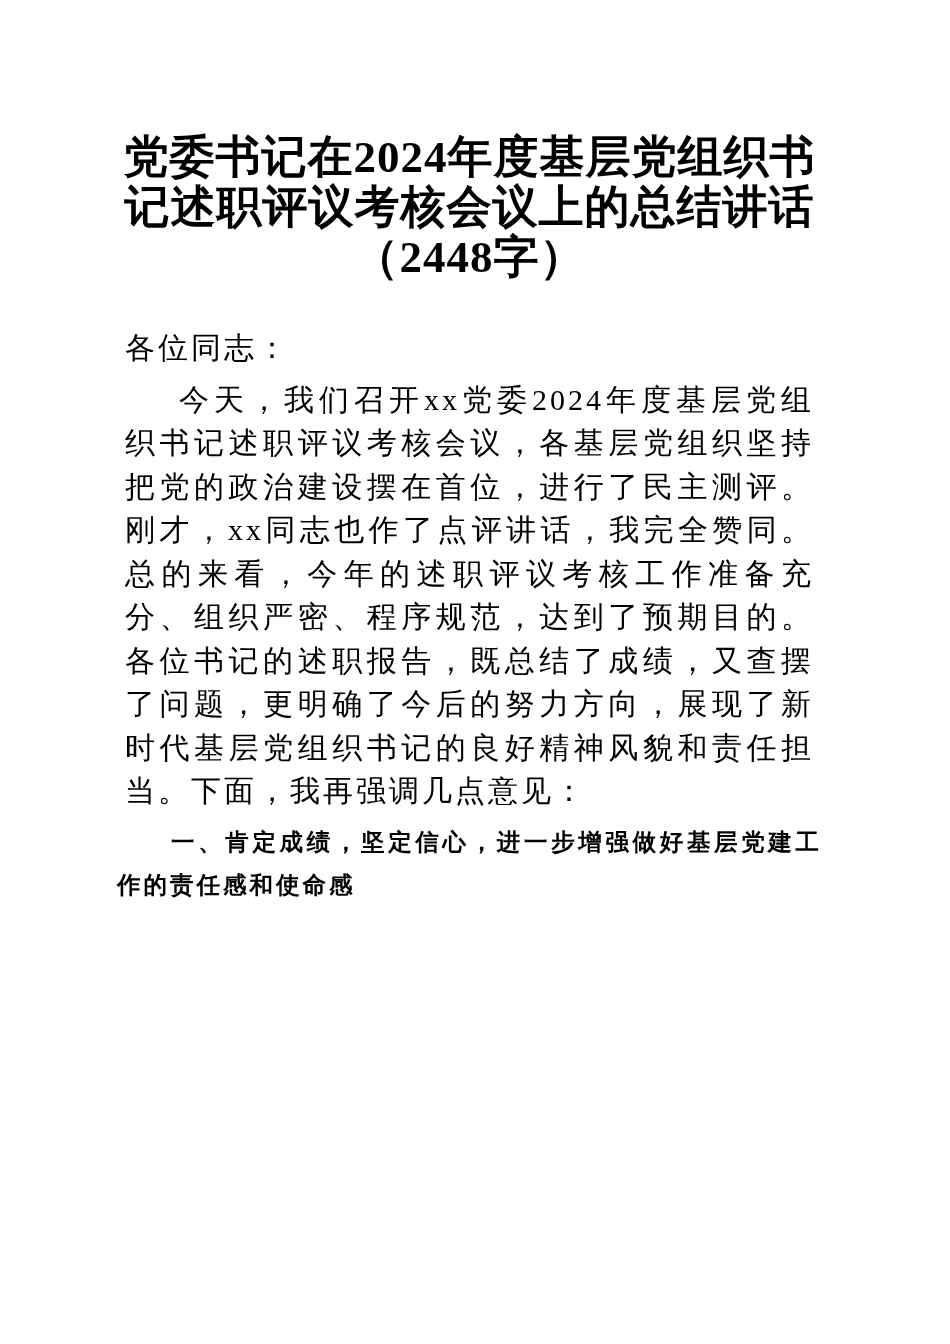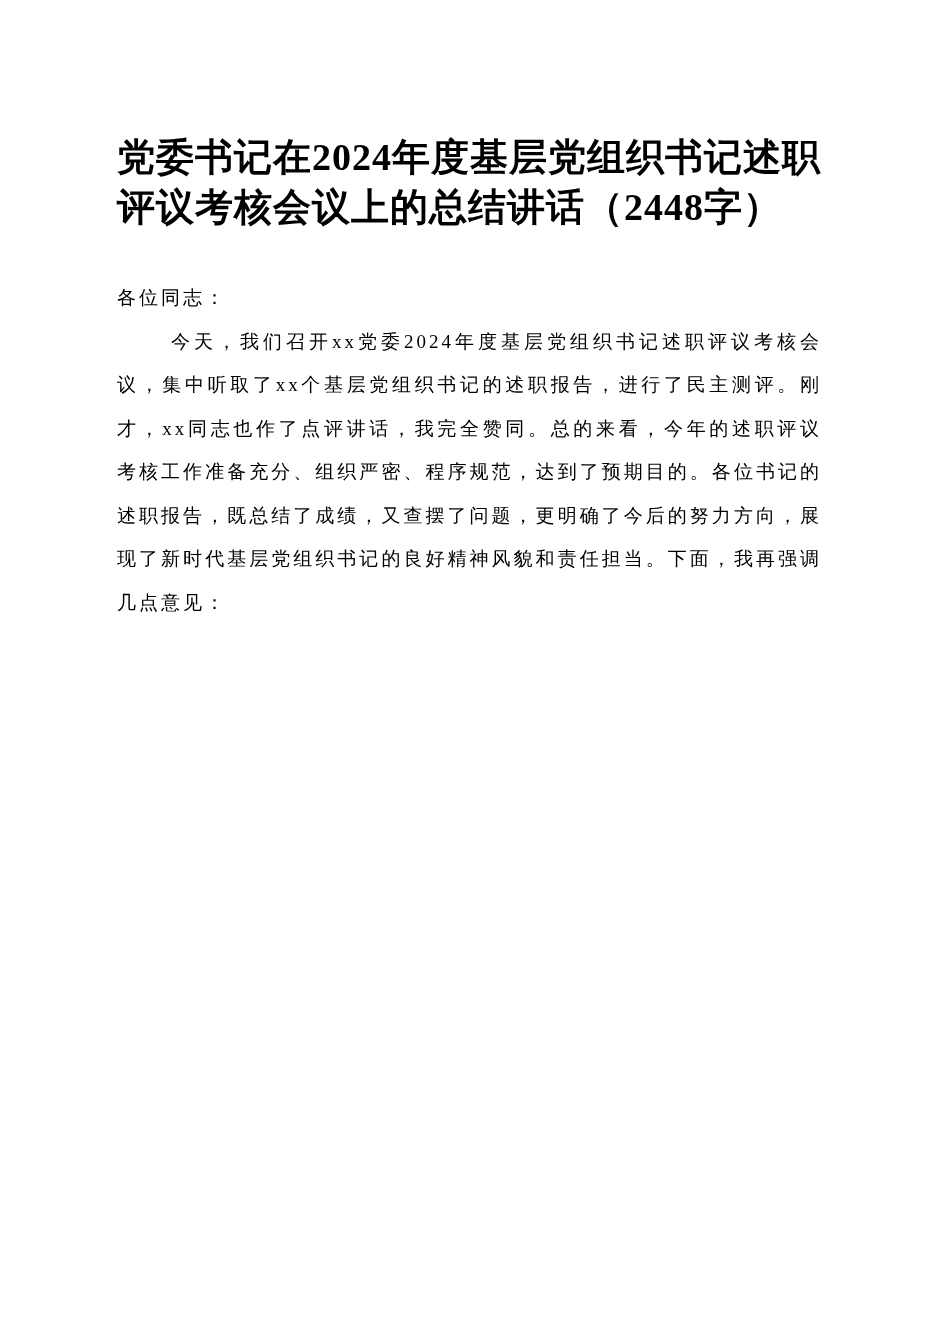--- a/index.html
+++ b/index.html
@@ -16,32 +16,33 @@
     overflow: hidden;
     font-family: "Liberation Serif", "DejaVu Serif", serif;
   }
   .content {
     margin: 0 128px 0 117px;
     padding-top: 132px;
   }
   .doc-title {
     font-family: "Liberation Serif", "DejaVu Serif", serif;
     font-weight: 900;
-    font-size: 38px;
+    font-size: 45px;
     line-height: 50px;
     letter-spacing: 1px;
+    text-align: center;
     margin: 0 0 44px 0;
   }
   .body-para {
     font-family: "Liberation Serif", "DejaVu Serif", serif;
-    font-size: 19px;
+    font-size: 30px;
     line-height: 43.5px;
     letter-spacing: 3px;
     text-align: justify;
-    margin: 0;
+    margin: 8px;
   }
   .indent {
     text-indent: 54px;
   }
   .section-heading {
     font-family: "Liberation Sans", "DejaVu Sans", sans-serif;
     font-weight: 700;
     font-size: 23.5px;
     line-height: 43.5px;
     letter-spacing: 3px;
@@ -53,18 +54,19 @@
 </head>
 <body>
 
 <div class="page">
   <div class="content">
 
     <h1 class="doc-title">党委书记在2024年度基层党组织书记述职评议考核会议上的总结讲话（2448字）</h1>
 
     <p class="body-para">各位同志：</p>
 
-    <p class="body-para indent">今天，我们召开xx党委2024年度基层党组织书记述职评议考核会议，集中听取了xx个基层党组织书记的述职报告，进行了民主测评。刚才，xx同志也作了点评讲话，我完全赞同。总的来看，今年的述职评议考核工作准备充分、组织严密、程序规范，达到了预期目的。各位书记的述职报告，既总结了成绩，又查摆了问题，更明确了今后的努力方向，展现了新时代基层党组织书记的良好精神风貌和责任担当。下面，我再强调几点意见：</p>
+    <p class="body-para indent">今天，我们召开xx党委2024年度基层党组织书记述职评议考核会议，各基层党组织坚持把党的政治建设摆在首位，进行了民主测评。刚才，xx同志也作了点评讲话，我完全赞同。总的来看，今年的述职评议考核工作准备充分、组织严密、程序规范，达到了预期目的。各位书记的述职报告，既总结了成绩，又查摆了问题，更明确了今后的努力方向，展现了新时代基层党组织书记的良好精神风貌和责任担当。下面，我再强调几点意见：</p>
 
+    <h2 class="section-heading">一、肯定成绩，坚定信心，进一步增强做好基层党建工作的责任感和使命感</h2>
 
 
   </div>
 </div>
 
 </body></html>

